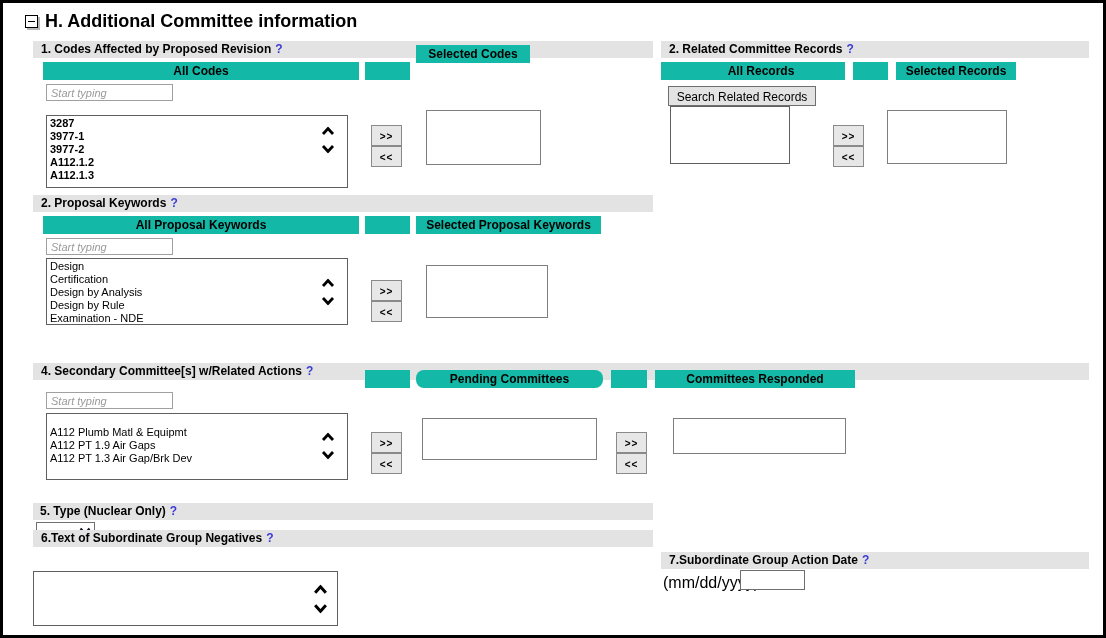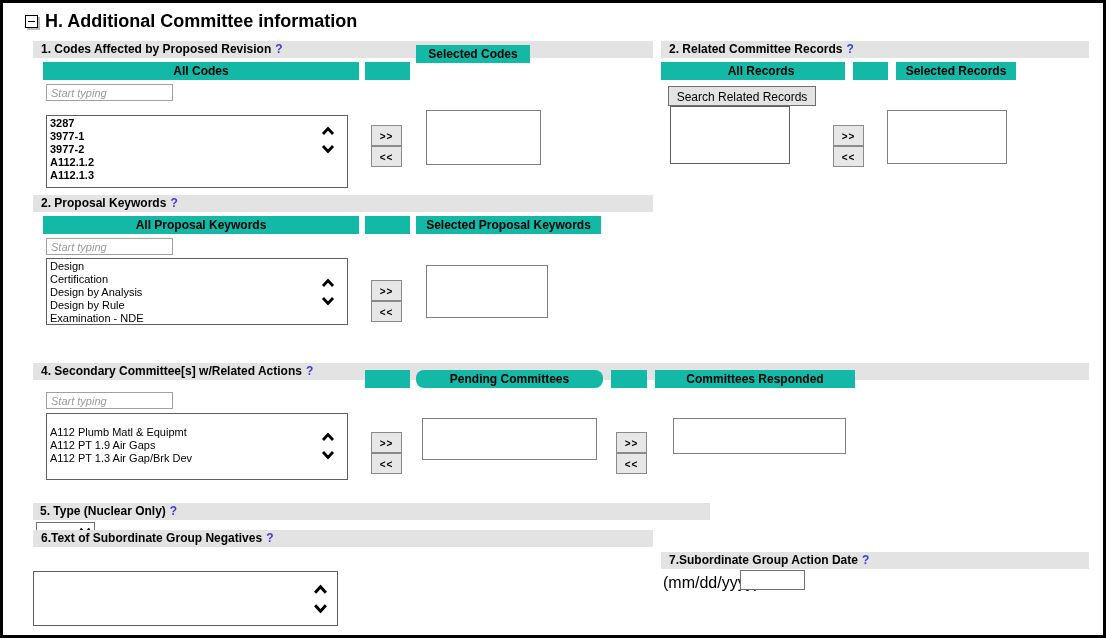--- a/index.html
+++ b/index.html
@@ -148,21 +148,21 @@
   <button class="xfer" style="left:368px; top:429px;">&gt;&gt;</button>
   <button class="xfer" style="left:368px; top:450px;">&lt;&lt;</button>
 
   <div class="empty-box" style="left:419px; top:415px; width:175px; height:42px;"></div>
 
   <button class="xfer" style="left:613px; top:429px;">&gt;&gt;</button>
   <button class="xfer" style="left:613px; top:450px;">&lt;&lt;</button>
 
   <div class="empty-box" style="left:670px; top:415px; width:173px; height:36px;"></div>
 
-  <div class="section-bar" style="left:30px; top:500px; width:677px;padding-left:7px;">
+  <div class="section-bar" style="left:30px; top:500px; width:620px;padding-left:7px;">
     <span>5. Type (Nuclear Only)</span><a class="help">?</a>
   </div>
   <div class="dropdown">
     <span></span>
     <svg class="dd-arrow" width="12" height="8" viewBox="0 0 12 8">
         <polyline points="1.5,1.5 6,6.5 10.5,1.5" fill="none" stroke="#10121f" stroke-width="2.2"></polyline>
       </svg>
   </div>
 
   <div class="section-bar" style="left:30px; top:527px; width:620px;">

